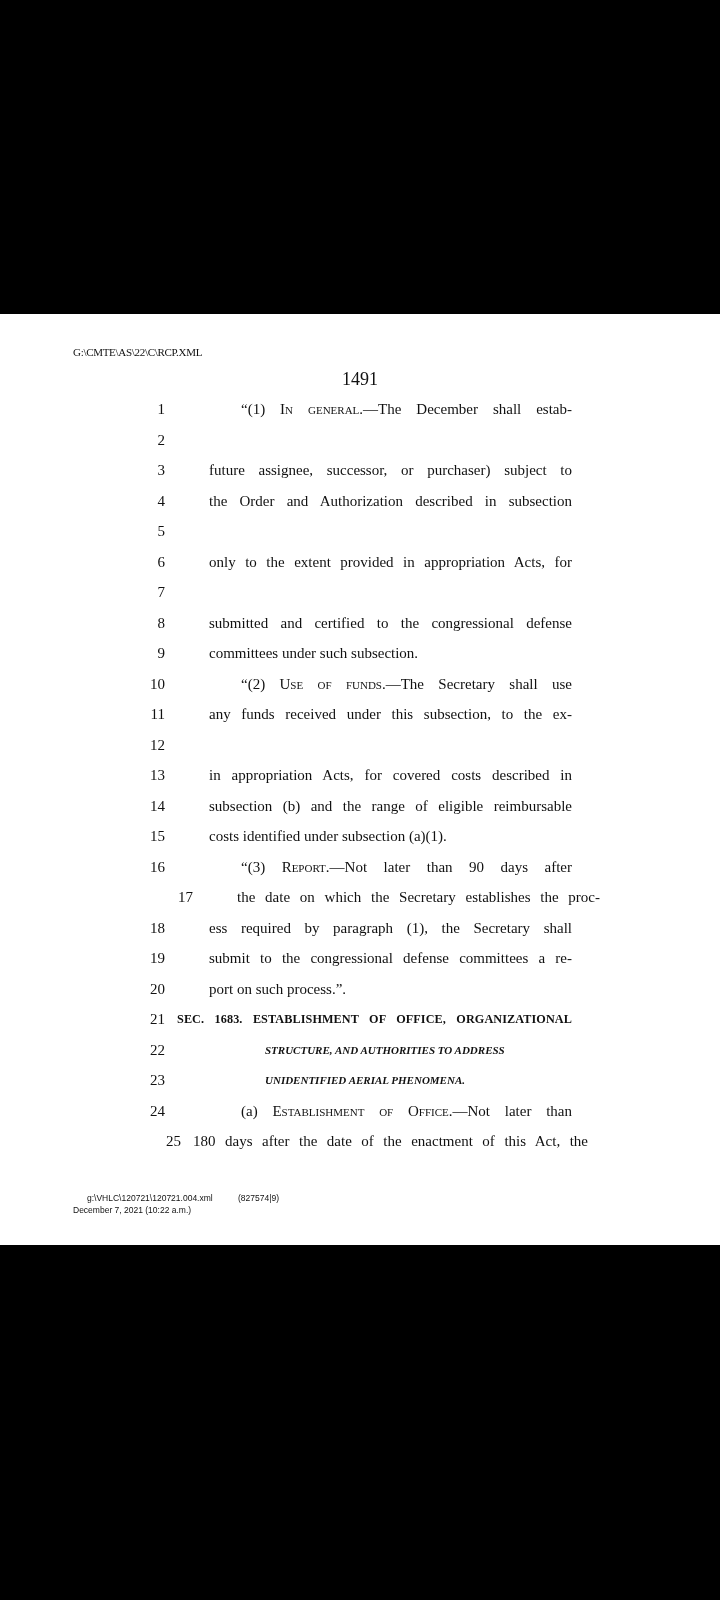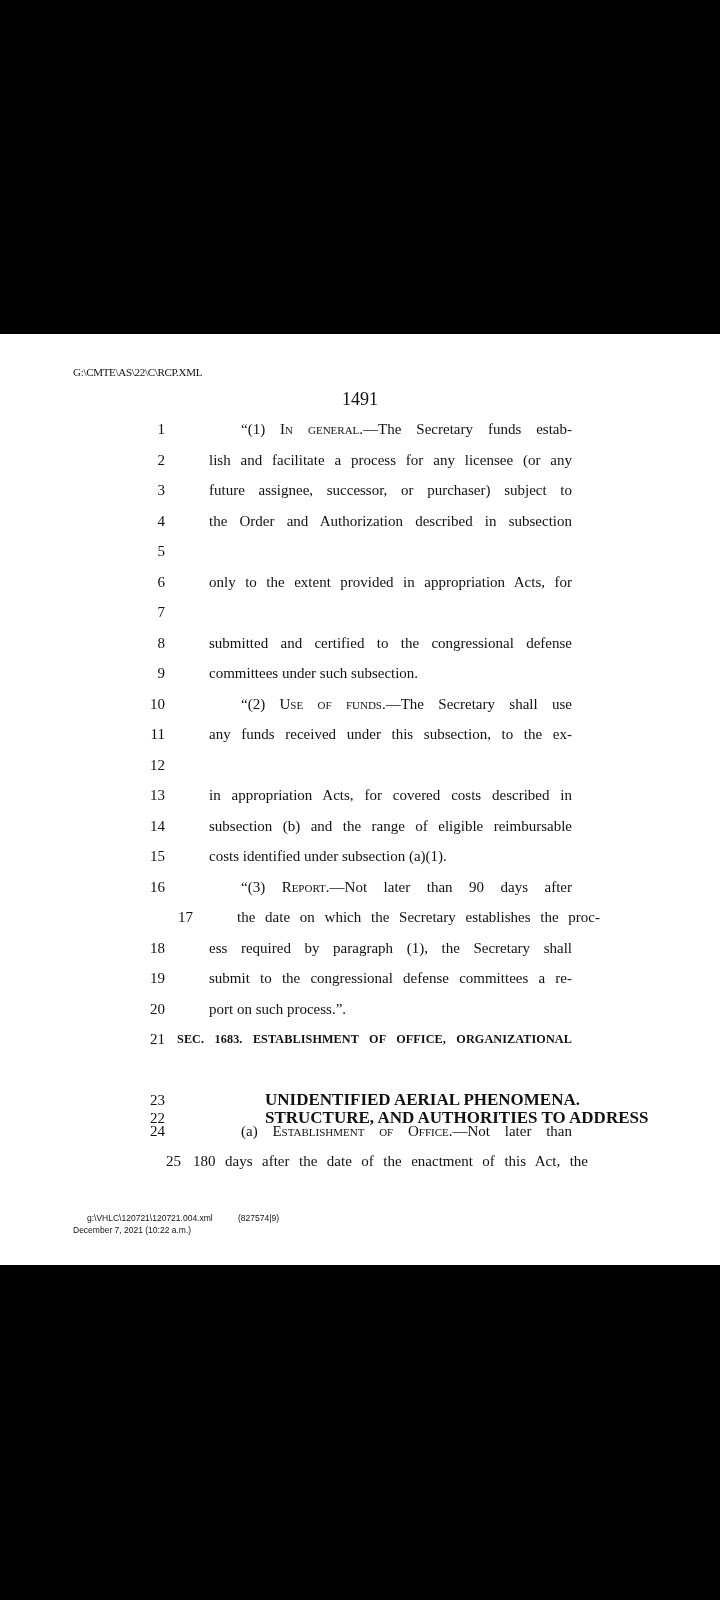--- a/index.html
+++ b/index.html
@@ -1,45 +1,44 @@
 <!DOCTYPE html>
 <html><head>
 <meta charset="utf-8">
 <style>
   html, body { margin:0; padding:0; }
   body { width:720px; height:1600px; background:#000; position:relative; overflow:hidden; font-family:"Liberation Serif", serif; color:#111; }
-  .page { position:absolute; left:0; top:334px; width:720px; height:931px; background:#fff; }
+  .page { position:absolute; left:0; top:314px; width:720px; height:931px; background:#fff; }
   .hdr { position:absolute; left:73px; top:32px; font-size:11px; letter-spacing:-0.3px; font-family:"Liberation Serif", serif; }
   .pgnum { position:absolute; left:0; width:720px; top:55px; text-align:center; font-size:18px; }
   .ln { position:absolute; height:22px; line-height:22px; font-size:15px; }
   .num { position:absolute; left:120px; width:45px; text-align:right; }
   .txt { position:absolute; left:209px; width:363px; text-align:justify; text-align-last:justify; white-space:nowrap; }
   .txt.last { text-align-last:left; }
   .txt.indent { left:241px; width:331px; }
   .txt.sec { left:177px; width:395px; font-weight:bold; font-size:12.2px; letter-spacing:0.1px; }
-  .txt.sec2 { left:265px; width:307px; text-align:center; text-align-last:left; font-weight:bold; font-size:17px; }
+  .txt.sec2 { left:265px; width:307px; text-align:center; text-align-last:left; font-weight:bold; font-size:11px;font-style:italic; }
   .txt.wide { left:177px; width:395px; }
   .sc { font-variant:small-caps; }
   .foot { position:absolute; left:73px; font-family:"Liberation Sans", sans-serif; font-size:8.5px; color:#111; }
   .foot .id { position:absolute; left:165px; white-space:nowrap; }
 </style>
 </head>
 <body>
 
 <div class="page">
   <div class="hdr">G:\CMTE\AS\22\C\RCP.XML</div>
   <div class="pgnum">1491</div>
   <div id="lines">
       <div class="ln" style="top: 84px; left: 0px; width: 720px;">
         <span class="num">1</span>
-        <span class="txt indent"><span>“(1) </span><span class="sc">In general</span><span>.—The Secretary funds estab-</span></span>
+        <span class="txt indent"><span>“(1) </span><span class="sc">In general</span><span>.—The December shall estab-</span></span>
       </div>
       <div class="ln" style="top: 114.5px; left: 0px; width: 720px;">
         <span class="num">2</span>
-        <span class="txt">lish and facilitate a process for any licensee (or any</span>
       </div>
       <div class="ln" style="top: 145px; left: 0px; width: 720px;">
         <span class="num">3</span>
         <span class="txt">future assignee, successor, or purchaser) subject to</span>
       </div>
       <div class="ln" style="top: 175.5px; left: 0px; width: 720px;">
         <span class="num">4</span>
         <span class="txt">the Order and Authorization described in subsection</span>
       </div>
       <div class="ln" style="top: 206px; left: 0px; width: 720px;">
@@ -100,21 +99,21 @@
         <span class="txt">submit to the congressional defense committees a re-</span>
       </div>
       <div class="ln" style="top: 663.5px; left: 0px; width: 720px;">
         <span class="num">20</span>
         <span class="txt last">port on such process.”.</span>
       </div>
       <div class="ln" style="top: 694px; left: 0px; width: 720px;">
         <span class="num">21</span>
         <span class="txt sec">SEC. 1683. ESTABLISHMENT OF OFFICE, ORGANIZATIONAL</span>
       </div>
-      <div class="ln" style="top: 724.5px; left: 0px; width: 720px; margin-top: 48px;">
+      <div class="ln" style="top: 724.5px; left: 0px; width: 720px;">
         <span class="num">22</span>
         <span class="txt sec2">STRUCTURE, AND AUTHORITIES TO ADDRESS</span>
       </div>
       <div class="ln" style="top: 755px; left: 0px; width: 720px;">
         <span class="num">23</span>
         <span class="txt sec2">UNIDENTIFIED AERIAL PHENOMENA.</span>
       </div>
       <div class="ln" style="top: 785.5px; left: 0px; width: 720px;">
         <span class="num">24</span>
         <span class="txt indent"><span>(a) </span><span class="sc">Establishment of Office</span><span>.—Not later than</span></span>

